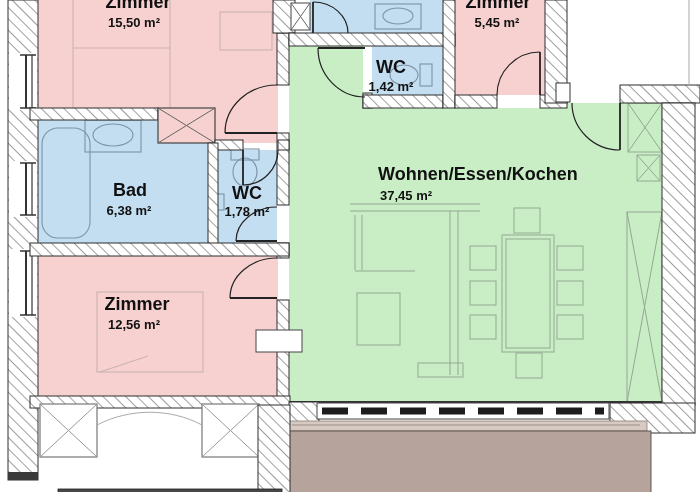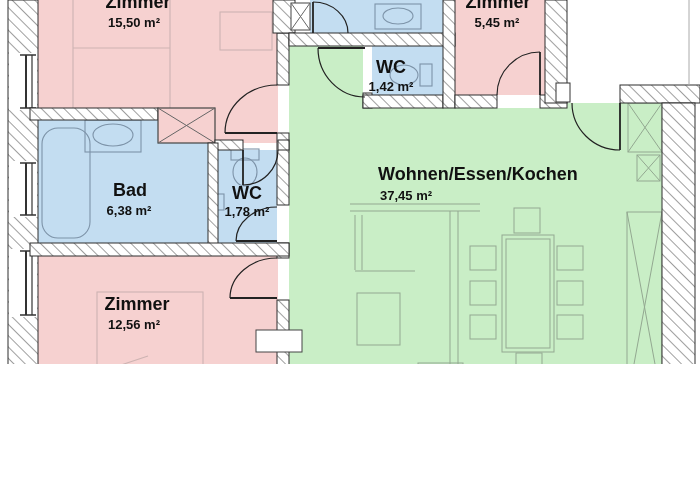--- a/index.html
+++ b/index.html
@@ -1,16 +1,16 @@
 <!DOCTYPE html>
 <html style="--c-bedroom: #f6d1d0; --c-bath: #c3ddf1; --c-living: #c9eec6; --c-terrace: #b6a49c; --c-threshold: #d6cac3;"><head>
 <meta charset="utf-8">
 <style>
   html,body{margin:0;padding:0;background:#fff;}
-  .plan{position:relative;width:700px;height:364px;background:#fff;overflow:hidden;
+  .plan{position:relative;width:700px;height:492px;background:#fff;overflow:hidden;
         font-family:"Liberation Sans",sans-serif;}
   .plan svg{position:absolute;left:0;top:0;display:block;}
   
   .f-bedroom{fill:var(--c-bedroom,#f6d1d0);}
   .f-bath{fill:var(--c-bath,#c3ddf1);}
   .f-living{fill:var(--c-living,#c9eec6);}
   .f-terrace{fill:var(--c-terrace,#b6a49c);}
   .f-threshold{fill:var(--c-threshold,#d6cac3);}
   .wall{fill:url(#hatch);stroke:#2f2f2f;stroke-width:1;}
   .door{stroke:#222;stroke-width:1.2;fill:none;}

